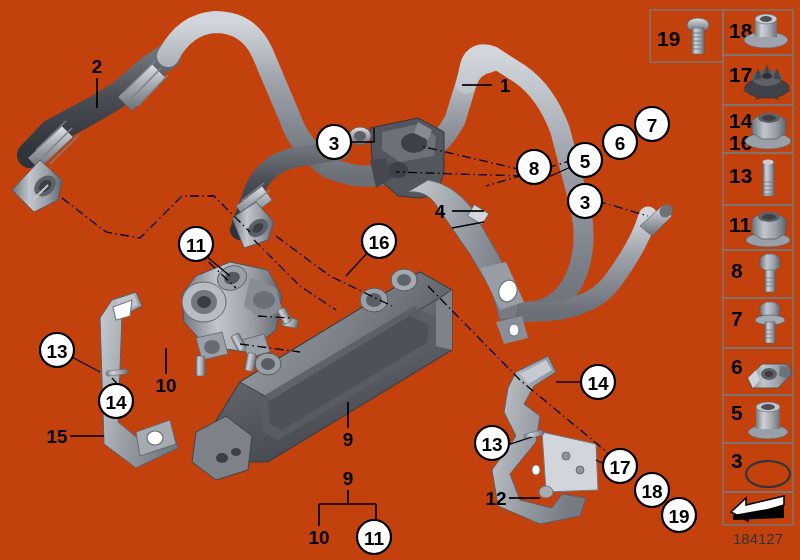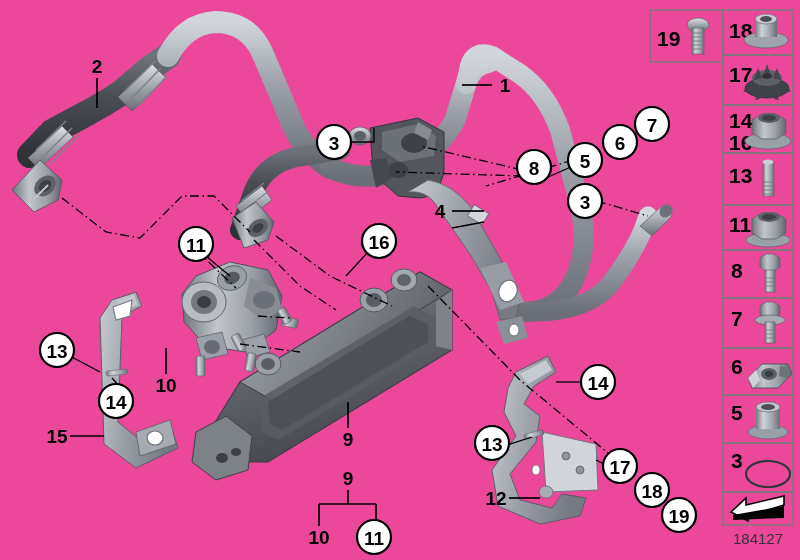--- a/index.html
+++ b/index.html
@@ -7,21 +7,21 @@
     padding: 0;
     background: #ffffff;
   }
   body {
     font-family: "Liberation Sans", sans-serif;
   }
   #page {
     position: relative;
     width: 800px;
     height: 560px;
-    background: #ec4899;
+    background: #c2410c;
     overflow: hidden;
   }
   svg.layer {
     position: absolute;
     left: 0;
     top: 0;
     width: 800px;
     height: 560px;
   }
   .callout-circle {

